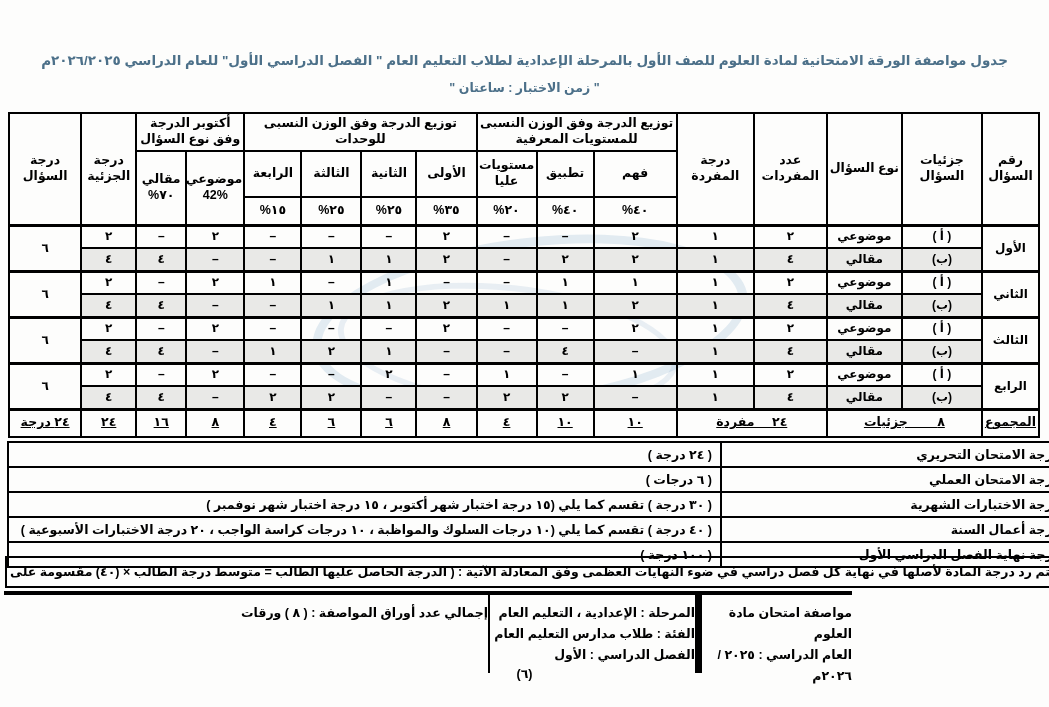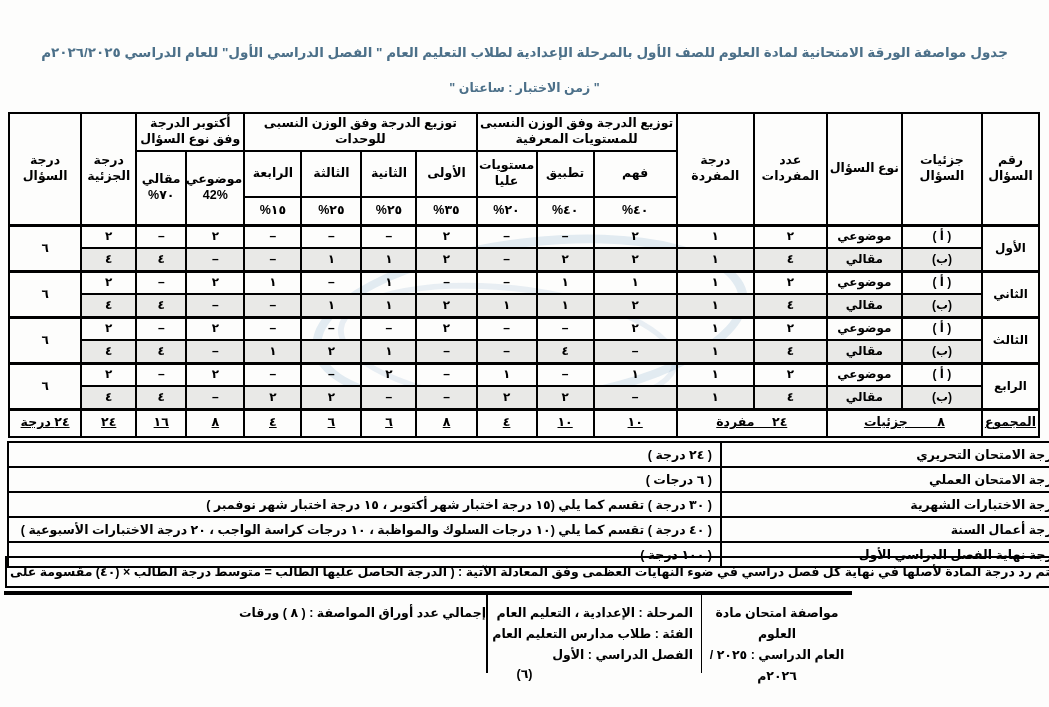--- a/index.html
+++ b/index.html
@@ -5,21 +5,21 @@
   html,body{margin:0;padding:0;}
   body{
     width:1049px;height:707px;background:#fdfdfc;
     font-family:"Liberation Sans","DejaVu Sans",sans-serif;
     color:#000;overflow:hidden;position:relative;
   }
   .page{position:absolute;inset:0;overflow:hidden;direction:rtl;}
 
   
   .title{
-    position:absolute;top:44px;right:0;left:0;text-align:center;
+    position:absolute;top:52px;right:0;left:0;text-align:center;
     font-size:13.5px;font-weight:bold;color:#4c7089;letter-spacing:.2px;
   }
   .subtitle{
     position:absolute;top:80px;right:0;left:0;text-align:center;
     font-size:12.5px;font-weight:bold;color:#4c7089;
   }
 
   
   .wm{position:absolute;pointer-events:none;z-index:1;}
   .wm-e1{top:238px;right:300px;width:420px;height:150px;border:9px solid rgba(122,163,198,.20);border-radius:50%;transform:rotate(-7deg);}
@@ -66,22 +66,22 @@
     border:2.5px solid #000;line-height:28px;white-space:nowrap;overflow:hidden;
     font-weight:bold;font-size:12.5px;text-align:right;padding:0 6px;
   }
 
   
   .footer{
     position:absolute;top:591px;left:4px;width:848px;z-index:2;
     border-top:4px solid #000;display:flex;direction:rtl;
   }
   .footer .fcell{font-weight:bold;font-size:12.5px;line-height:21px;padding-top:8px;}
-  .footer .f-right{width:150px;text-align:center;}
-  .footer .f-mid{width:205px;border-right:1px solid #000000;border-left:2px solid #000;height:70px;text-align:right;padding-right:8px;}
+  .footer .f-right{width:150px;}
+  .footer .f-mid{width:205px;border-right:7px solid #000000;border-left:2px solid #000;height:70px;text-align:right;}
   .footer .f-left{flex:1;text-align:right;padding-left:220px;}
 
   .pageno{
     position:absolute;top:666px;right:0;left:0;text-align:center;
     font-weight:bold;font-size:12.5px;z-index:2;
   }
 </style>
 </head>
 <body>
 

